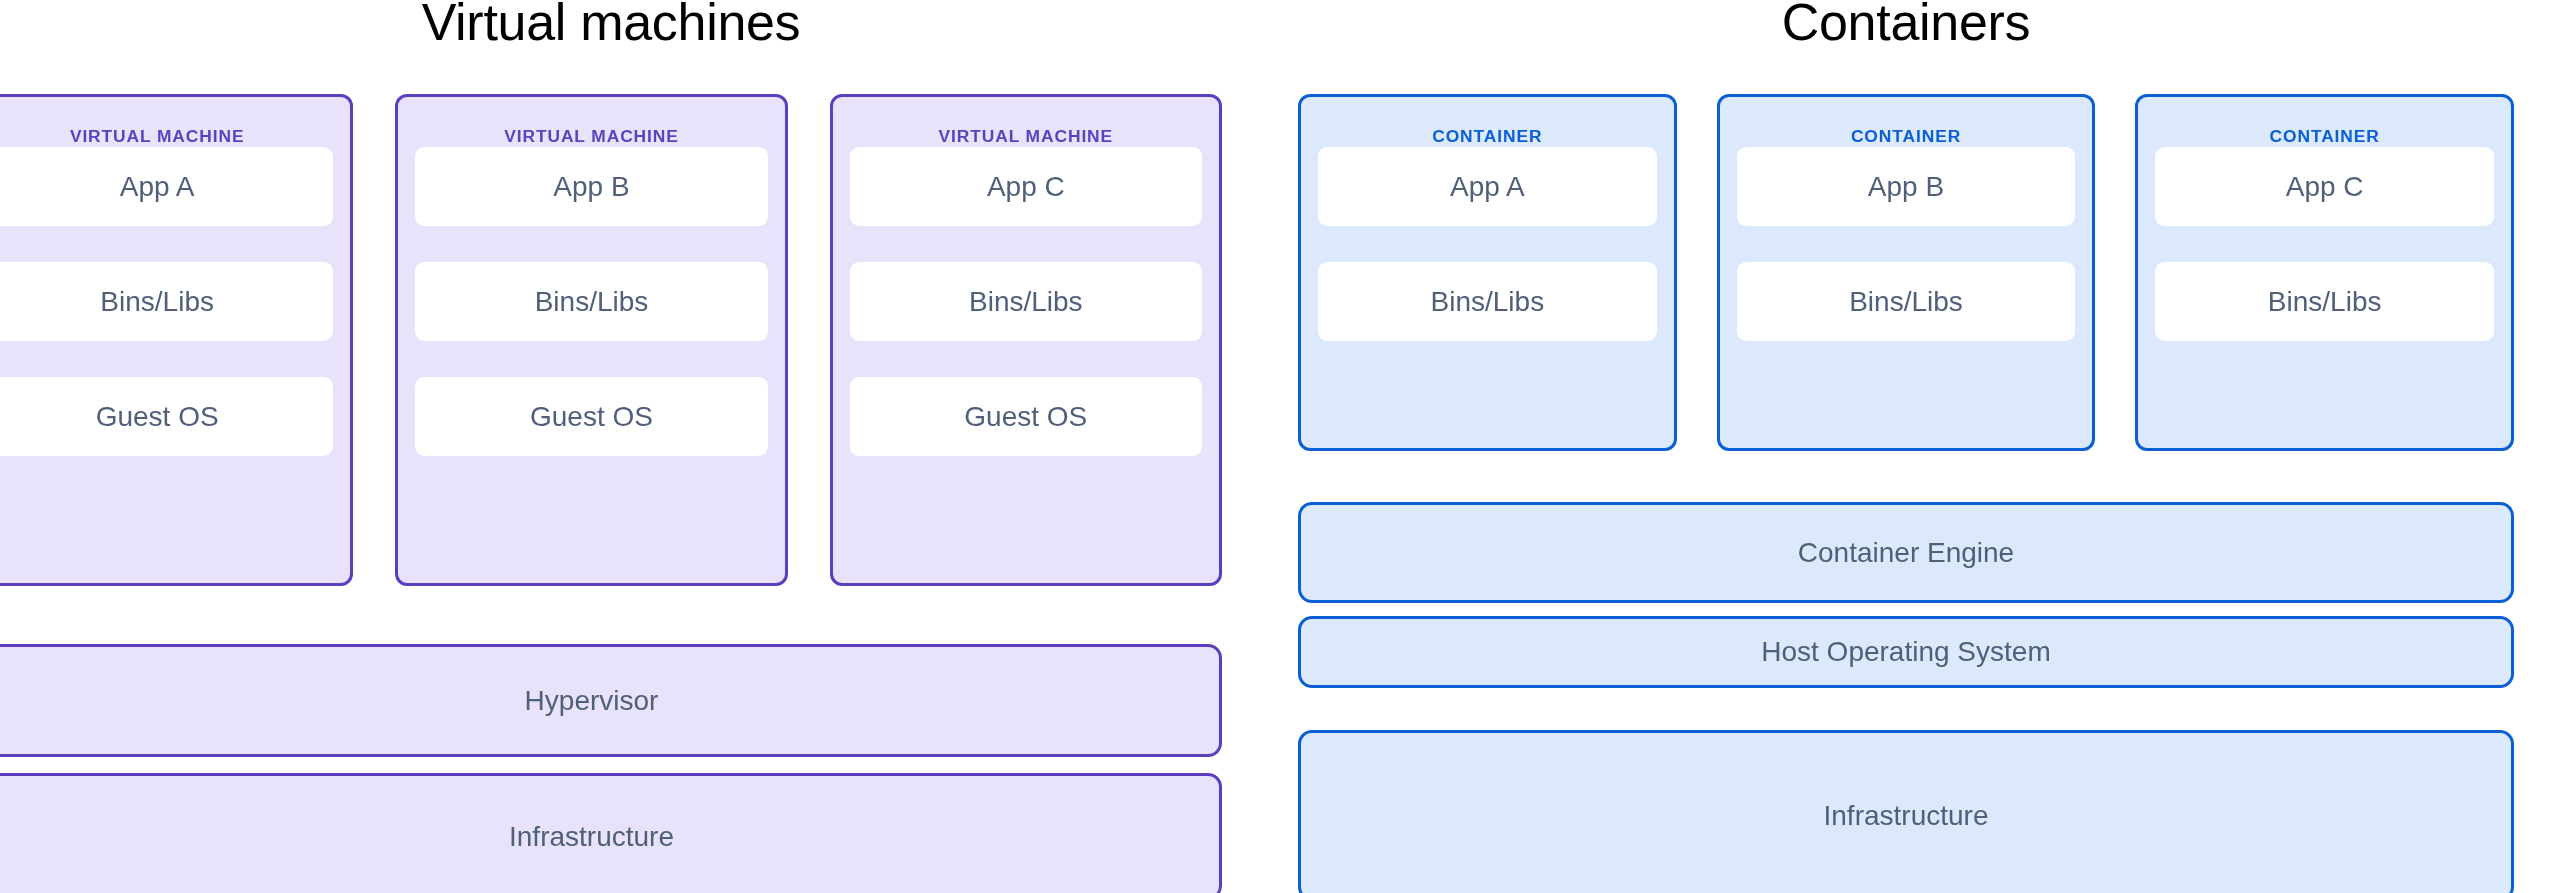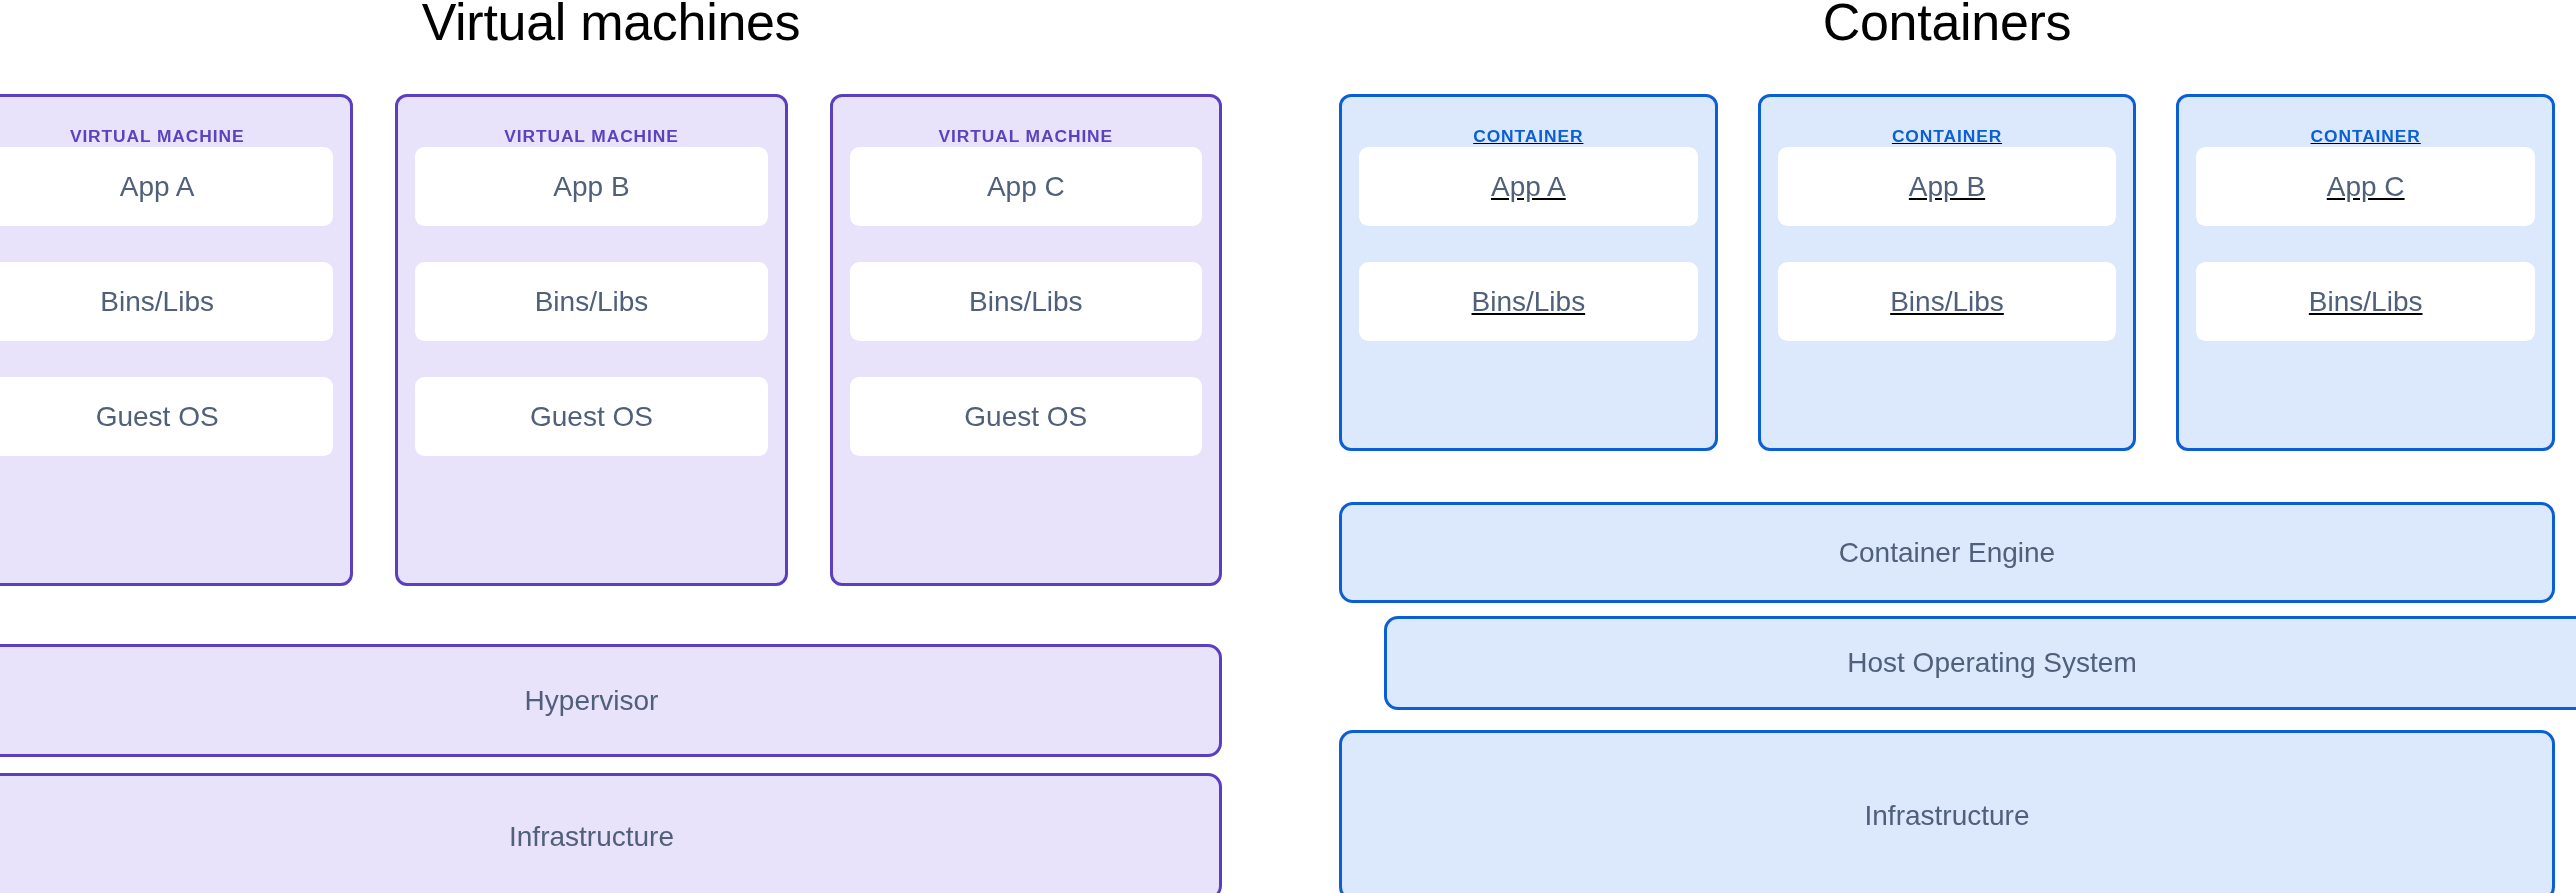--- a/index.html
+++ b/index.html
@@ -22,21 +22,21 @@
     height: 894px;
   }
 
   
   .column {
     position: absolute;
     top: 0;
     height: 894px;
   }
   .column.vm        { left: -39px; width: 1261px; }
-  .column.container { left: 1339px; width: 1216px; }
+  .column.container { left: 1298px; width: 1216px; }
 
   
   .col-title {
     position: absolute;
     top: -8px;
     left: 0;
     width: 100%;
     text-align: center;
     font-size: 52px;
     font-weight: 400;
@@ -69,21 +69,20 @@
     height: 492px;
     background: #E8E2FB;
     border: 3.4px solid #5B3FBF;
     padding: 0 17px;
   }
   .card.ct-card {
     height: 357px;
     background: #DCE8FB;
     border: 3.4px solid #0A5FD4;
     padding: 0 17px;
-    text-decoration: underline;
   }
 
   .card-label {
     text-align: center;
     font-size: 17.4px;
     font-weight: 700;
     letter-spacing: 0.9px;
     text-transform: uppercase;
     margin-top: 29px;
     margin-bottom: 0;
@@ -125,21 +124,21 @@
   }
   .bar.purple { background: #E8E2FB; border: 3.4px solid #5B3FBF; }
   .bar.blue   { background: #DCE8FB; border: 3.4px solid #0A5FD4; }
 
   
   .bar.hypervisor     { top: 644px;  height: 113px; }
   .bar.vm-infra       { top: 773px; height: 127px; }
 
   
   .bar.engine         { top: 502px;  height: 101px; }
-  .bar.host-os        { top: 616px;  height: 94px; margin-left: 45px; }
+  .bar.host-os        { top: 616px;  height: 72px; }
   .bar.ct-infra       { top: 730px; height: 171px; }
 </style>
 </head>
 <body>
 
 <div class="stage">
 
   <div class="column vm">
 
     <div class="col-title">Virtual machines</div>

